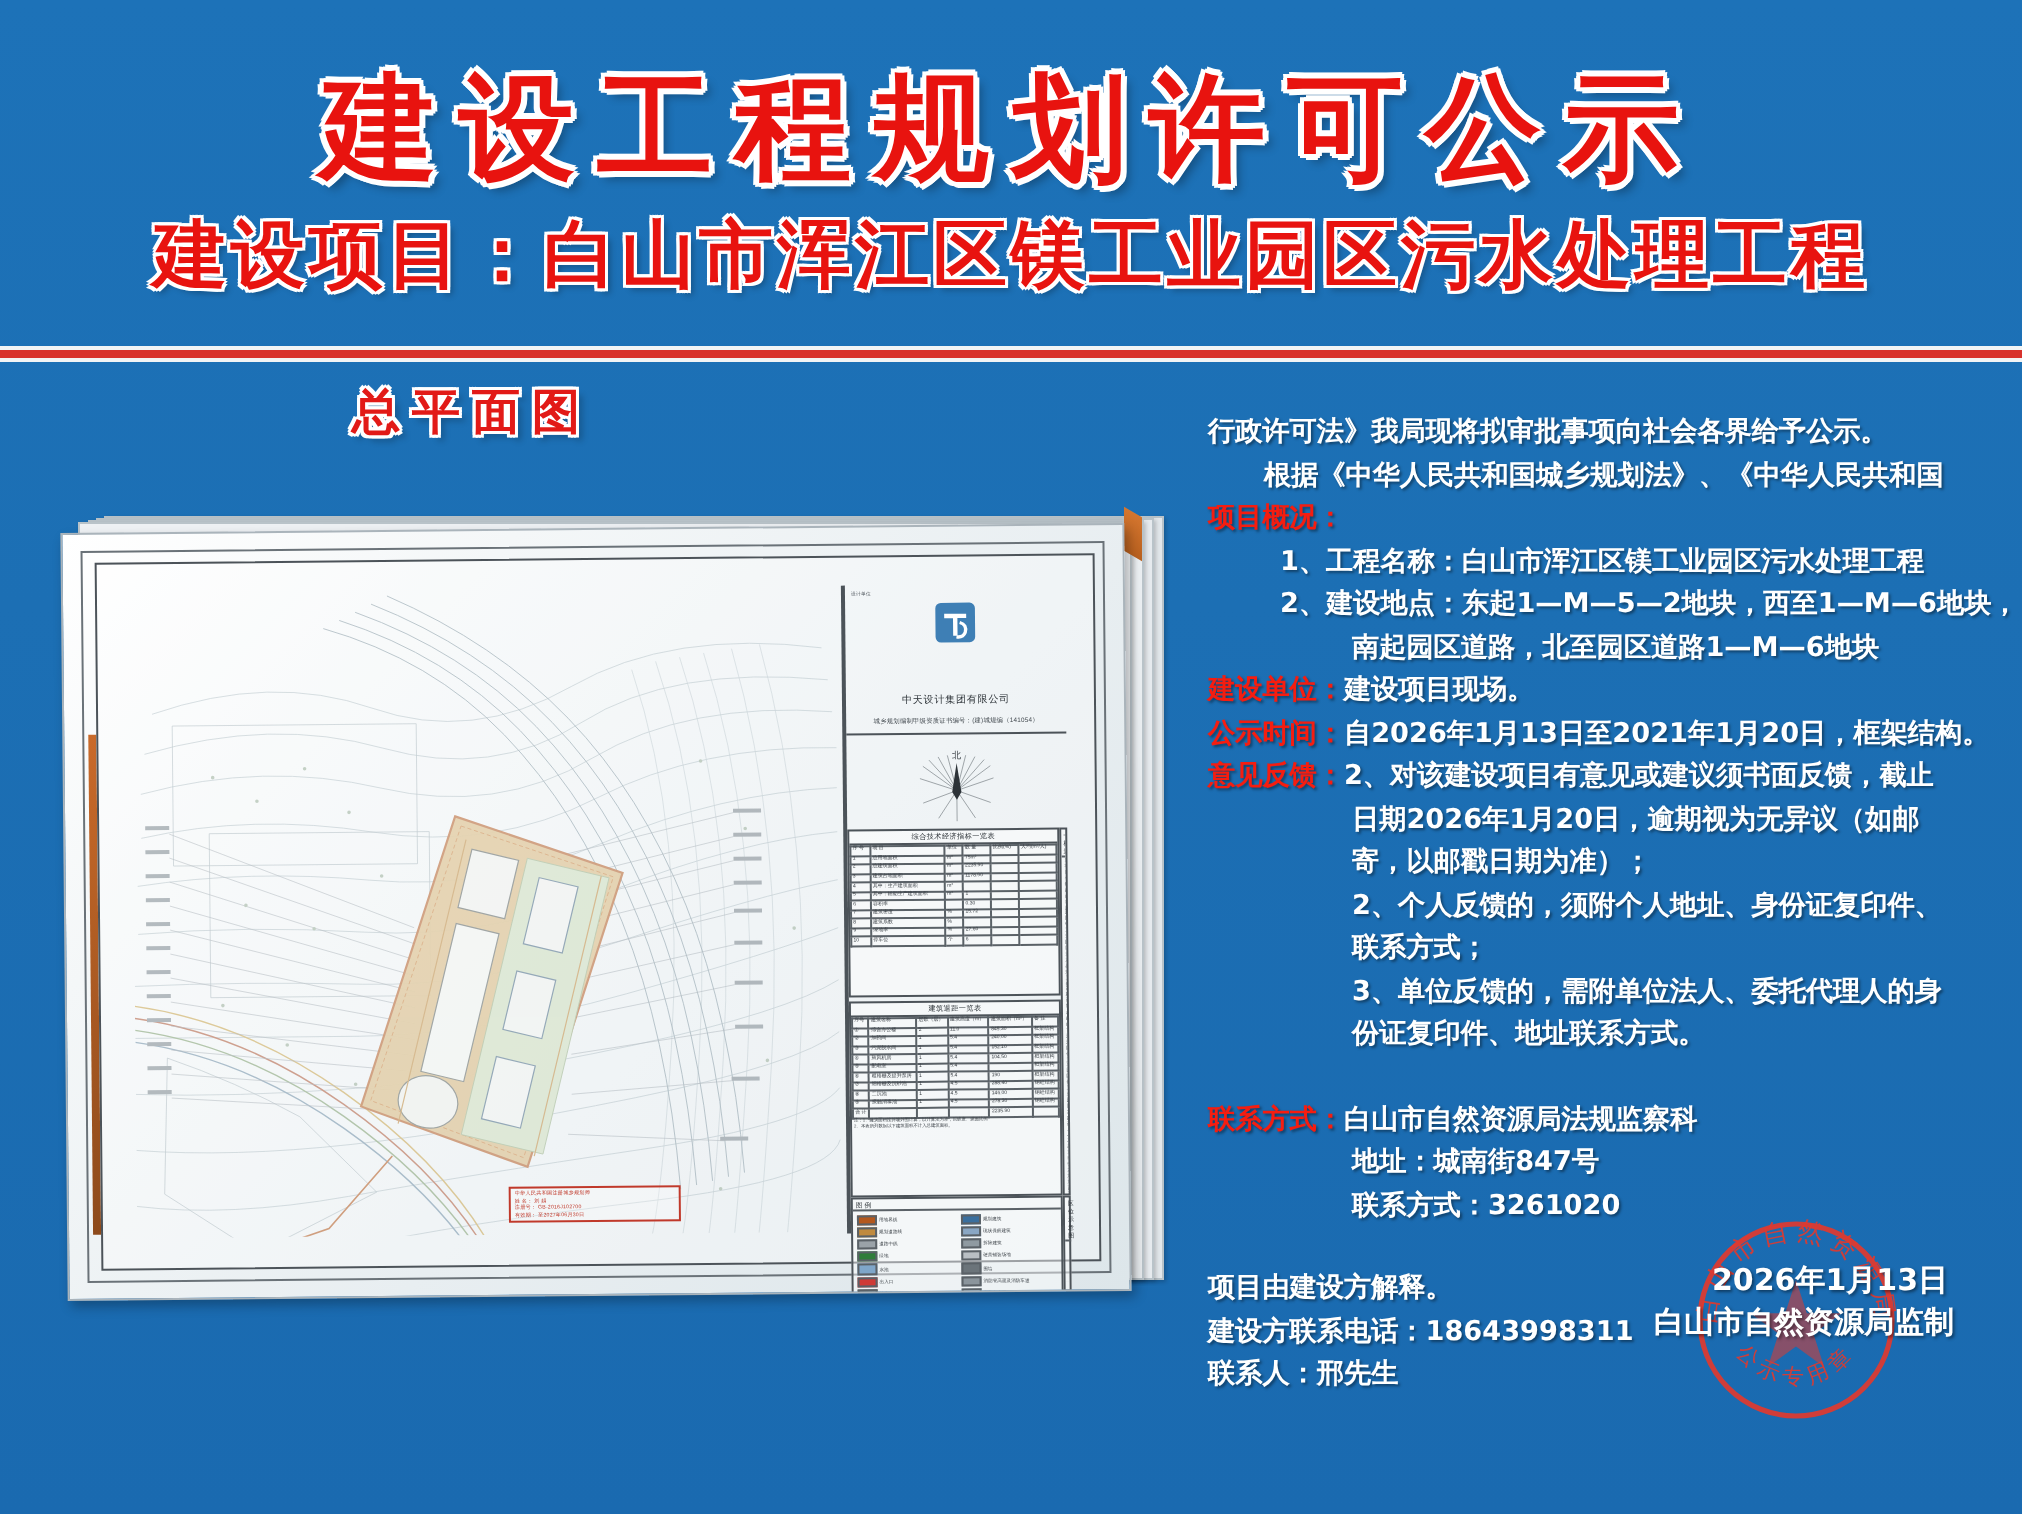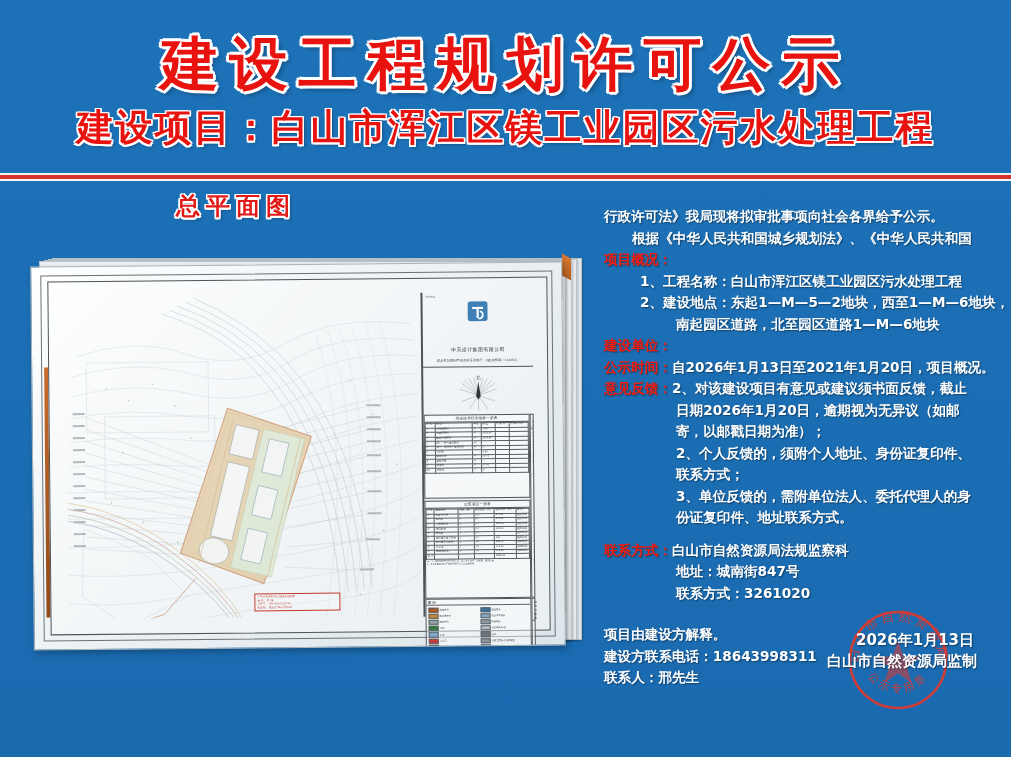--- a/index.html
+++ b/index.html
@@ -751,39 +751,40 @@
     <div class="ln">行政许可法》我局现将拟审批事项向社会各界给予公示。</div>
     <div class="ln indent1">根据《中华人民共和国城乡规划法》、《中华人民共和国</div>
 
     <div class="ln lbl-red">项目概况：</div>
     <div class="ln indent2">1、工程名称：白山市浑江区镁工业园区污水处理工程</div>
     <div class="ln indent2">2、建设地点：东起1—M—5—2地块，西至1—M—6地块，</div>
     <div class="ln indent3">南起园区道路，北至园区道路1—M—6地块</div>
 
     <div class="row">
       <span class="ln lbl-red">建设单位：</span>
+      <span class="ln body">建设项目现场。</span>
     </div>
 
     <div class="row">
       <span class="ln lbl-red">公示时间：</span>
-      <span class="ln body">自2026年1月13日至2021年1月20日，项目概况。</span>
+      <span class="ln body">自2026年1月13日至2021年1月20日，框架结构。</span>
     </div>
 
     <div class="row">
       <span class="ln lbl-red">意见反馈：</span>
       <span class="ln body">2、对该建设项目有意见或建议须书面反馈，截止</span>
     </div>
     <div class="ln indent3">日期2026年1月20日，逾期视为无异议（如邮</div>
     <div class="ln indent3">寄，以邮戳日期为准）；</div>
     <div class="ln indent3">2、个人反馈的，须附个人地址、身份证复印件、</div>
     <div class="ln indent3">联系方式；</div>
     <div class="ln indent3">3、单位反馈的，需附单位法人、委托代理人的身</div>
     <div class="ln indent3">份证复印件、地址联系方式。</div>
 
-    <div class="row" style="margin-top:11px">
+    <div class="row" style="margin-top:21px">
       <span class="ln lbl-red">联系方式：</span>
       <span class="ln body">白山市自然资源局法规监察科</span>
     </div>
     <div class="ln indent3">地址：城南街847号</div>
     <div class="ln indent3">联系方式：3261020</div>
 
     <div class="ln" style="margin-top:20px">项目由建设方解释。</div>
     <div class="ln">建设方联系电话：18643998311</div>
     <div class="ln">联系人：邢先生</div>
   </div>

